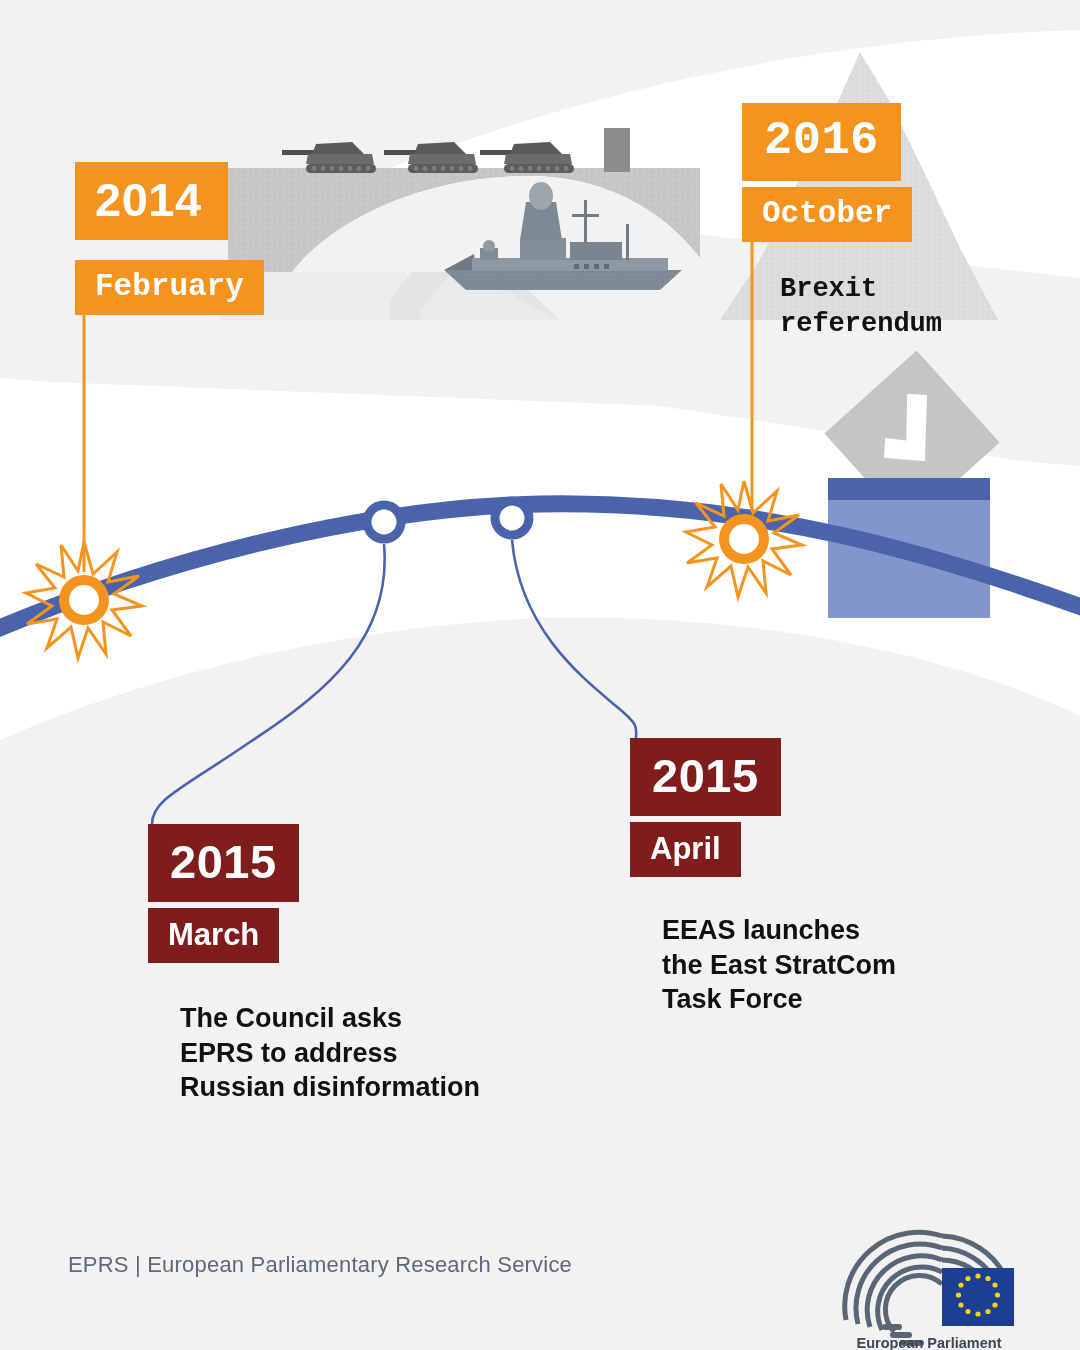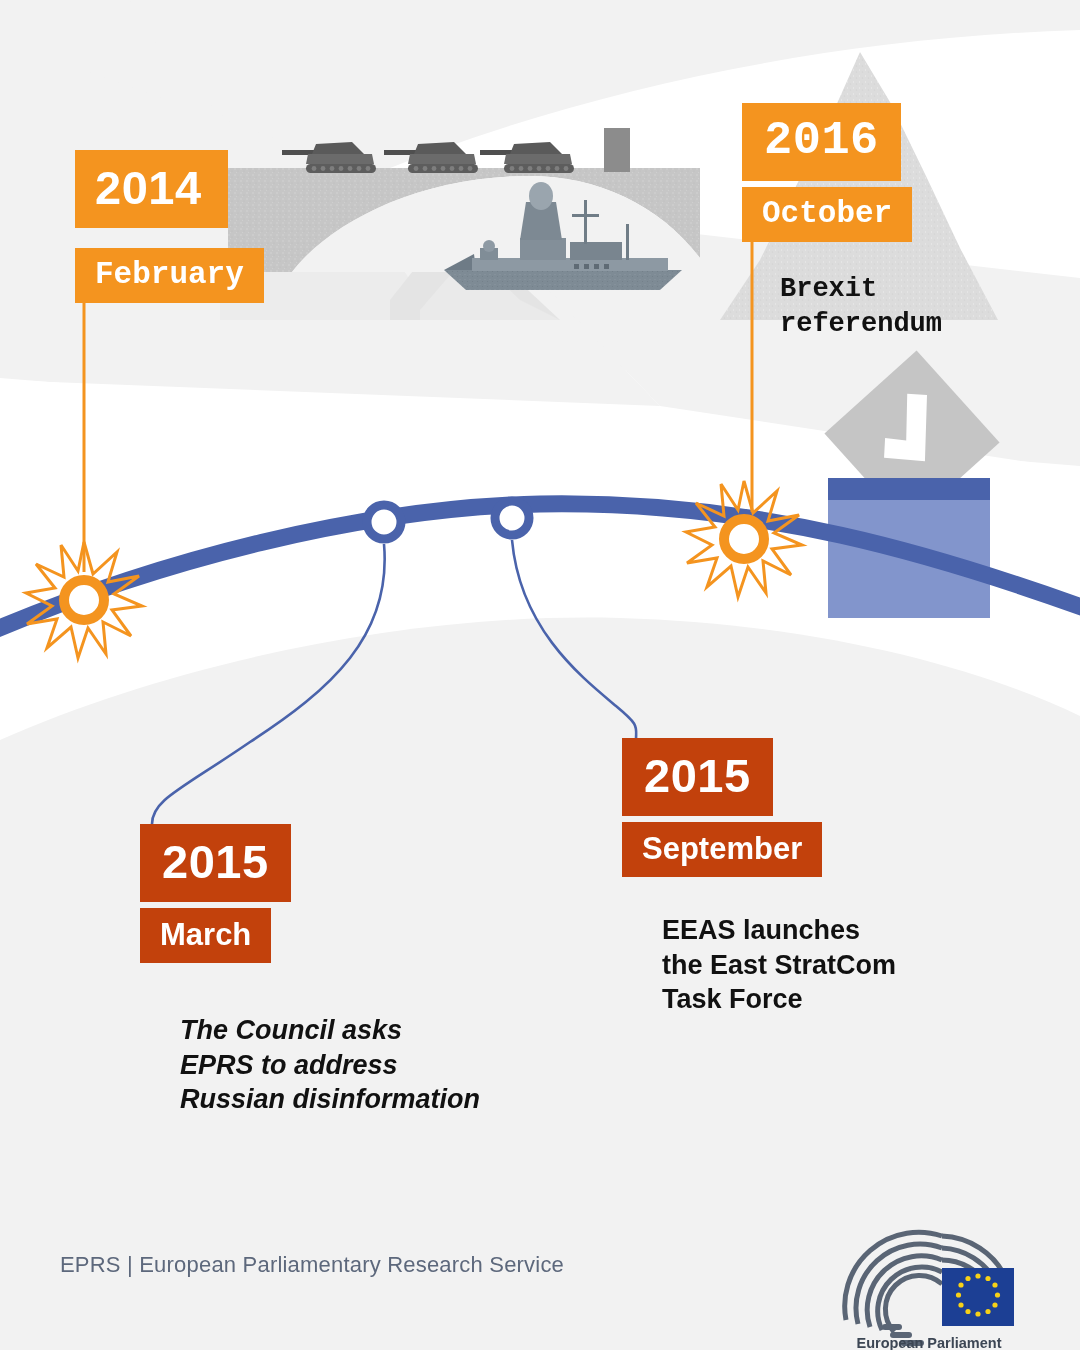--- a/index.html
+++ b/index.html
@@ -30,54 +30,54 @@
     letter-spacing:.5px;
     line-height:1;
   }
   .badge-month{
     display:inline-block;
     color:#ffffff;
     font-weight:bold;
     line-height:1;
   }
   .orange .badge-year,.orange .badge-month{background:#f4941f;}
-  .blue   .badge-year,.blue   .badge-month{background:#c2410c;}
+  .blue   .badge-year,.blue   .badge-month{background:#7f1d1d;margin-left:8px;}
 
   .badge-year{font-size:47px;padding:14px 22px 17px 22px;}
   .badge-month{font-size:31px;padding:11px 20px 13px 20px;}
 
   .evt-desc{
     color:#111111;
     font-weight:bold;
     font-size:27px;
     line-height:1.28;
     margin:0;
   }
 
   
-  #evt-2014{left:75px;top:150px;}
+  #evt-2014{left:75px;top:162px;}
   #evt-2014 .badge-year{padding-left:20px;padding-right:26px;}
   #evt-2014 .badge-month{margin-top:20px;font-family:Liberation Mono, monospace;}
   #evt-2014 .evt-desc{margin-top:34px;margin-left:36px;white-space:nowrap;}
 
   #evt-2016{left:742px;top:103px;font-family:Liberation Mono, monospace;}
   #evt-2016 .badge-month{margin-top:6px;}
   #evt-2016 .evt-desc{margin-top:30px;margin-left:38px;}
 
   #evt-2015-march{left:140px;top:824px;}
   #evt-2015-march .badge-month{margin-top:6px;}
-  #evt-2015-march .evt-desc{margin-top:50px;margin-left:40px;font-style:italic;}
+  #evt-2015-march .evt-desc{margin-top:38px;margin-left:40px;}
 
   #evt-2015-sept{left:622px;top:738px;}
   #evt-2015-sept .badge-month{margin-top:6px;}
   #evt-2015-sept .evt-desc{margin-top:36px;margin-left:40px;}
 
   
   #footer-credit{
-    position:absolute;left:60px;top:1252px;
+    position:absolute;left:68px;top:1252px;
     font-size:22px;color:#5d687c;letter-spacing:.2px;
     white-space:nowrap;
   }
   #ep-logo{position:absolute;left:838px;top:1224px;width:182px;height:132px;}
   #ep-logo svg{display:block;}
 </style>
 </head>
 <body>
 
 <div id="stage">
@@ -268,21 +268,21 @@
     <div><span class="badge-month">March</span></div>
     <p class="evt-desc">
       <span>The Council asks</span><br>
       <span>EPRS to address</span><br>
       <span>Russian disinformation</span>
     </p>
   </div>
 
   <div class="evt blue" id="evt-2015-sept">
     <div><span class="badge-year">2015</span></div>
-    <div><span class="badge-month">September</span></div>
+    <div><span class="badge-month">April</span></div>
     <p class="evt-desc">
       <span>EEAS launches</span><br>
       <span>the East StratCom</span><br>
       <span>Task Force</span>
     </p>
   </div>
 
   <div id="footer-credit">EPRS | European Parliamentary Research Service</div>
 
   <div id="ep-logo">

